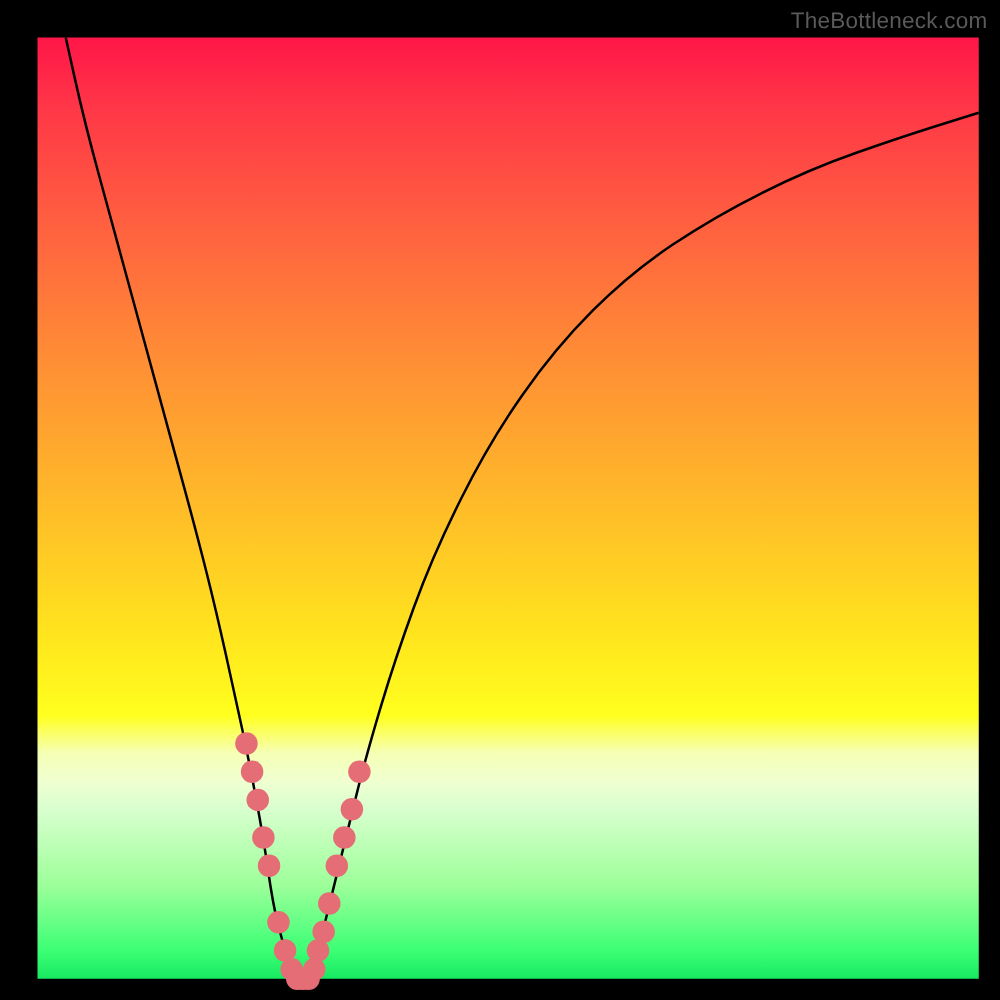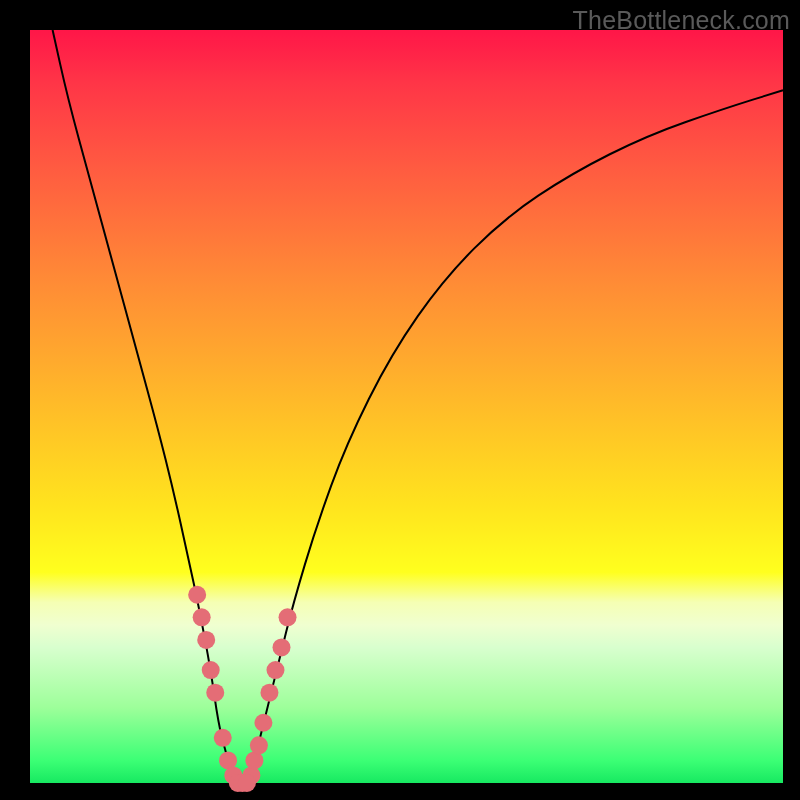--- a/index.html
+++ b/index.html
@@ -30,21 +30,21 @@
       #d8ffce 82%,
       #9dff9a 90%,
       #3cff75 97%,
       #17e961 100%);
   }
   .watermark {
     position: absolute;
     top: 6px;
     right: 10px;
     color: #5a5a5a;
-    font-size: 25px;
+    font-size: 18px;
     font-weight: 500;
     letter-spacing: 0.2px;
     z-index: 10;
   }
   svg.curve {
     position: absolute;
     left: 0;
     top: 0;
     width: 753px;
     height: 753px;

